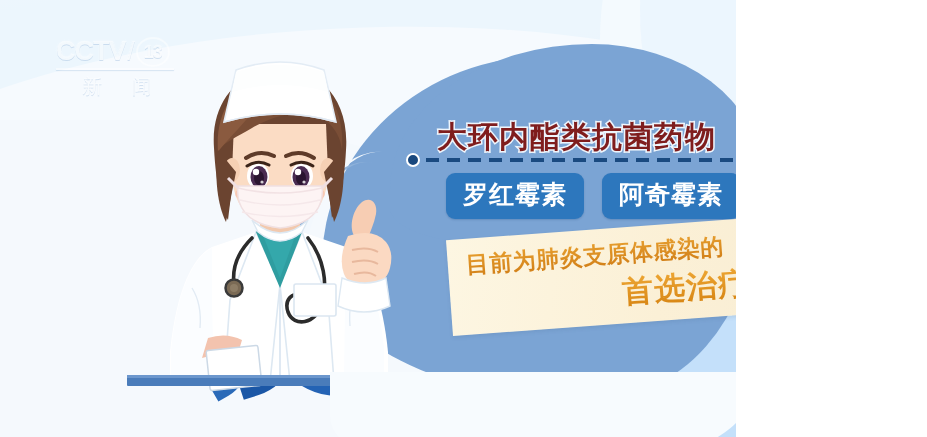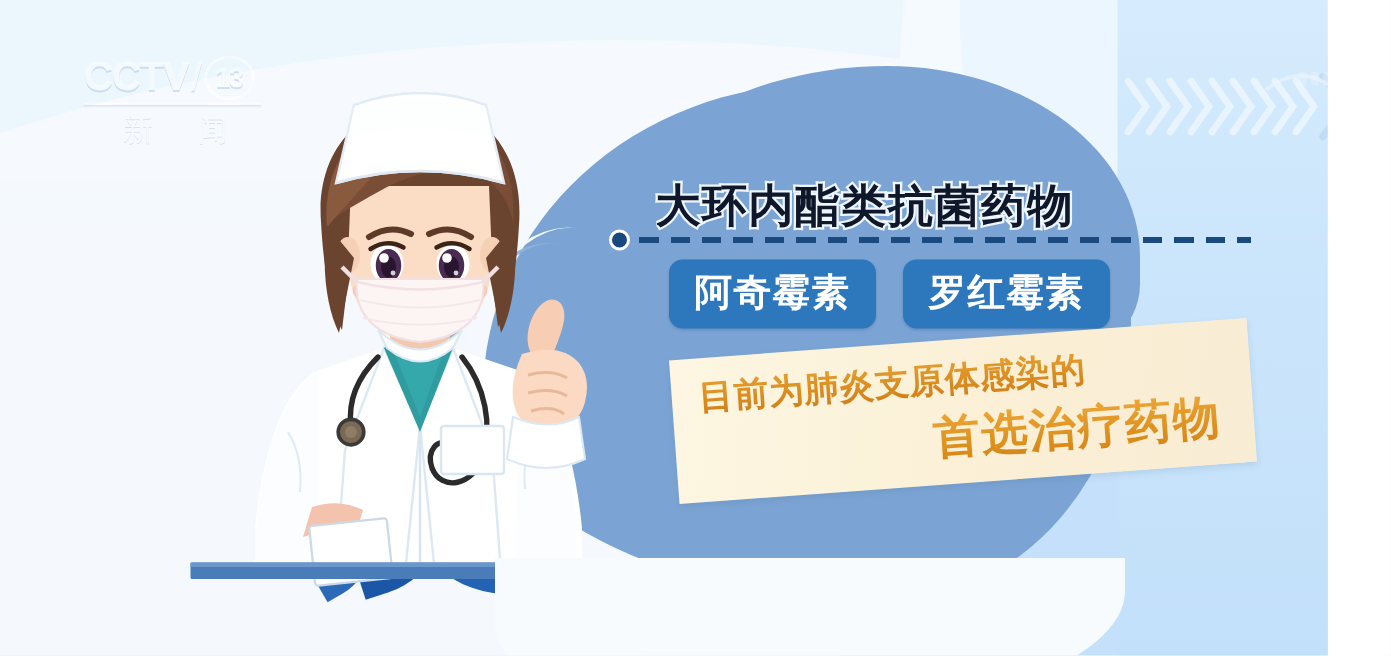--- a/index.html
+++ b/index.html
@@ -1,20 +1,20 @@
 <!DOCTYPE html>
 <html><head>
 <meta charset="utf-8">
 <style>
   html,body{margin:0;padding:0;background:#ffffff;}
   body{font-family:"Liberation Sans","DejaVu Sans",sans-serif;}
 
   #stage{
     position:relative;
-    width:885px;height:437px;
+    width:736px;height:437px;
     overflow:hidden;
     background:#cfe4f7;
   }
 
   
   .bg-base{position:absolute;inset:0;background:#bcdcf6;}
 
   
   .bg-sky{
     position:absolute;left:0;top:0;width:927px;height:230px;
@@ -155,21 +155,21 @@
   }
   .desk-bar-hi{
     position:absolute;left:127px;top:375px;width:620px;height:3px;
     background:#6c97cd;
   }
 
   
   .headline{
     position:absolute;left:437px;top:117px;
     font-size:30px;font-weight:bold;
-    color:#0f172a;
+    color:#7f1d1d;
     letter-spacing:1px;
     white-space:nowrap;
     -webkit-text-stroke:3px #eef5fc;
     paint-order:stroke fill;
     font-family:"DejaVu Sans","Liberation Sans",sans-serif;
     text-align:center;
   }
 
   .dash-row{
     position:absolute;left:406px;top:153px;width:428px;height:14px;
@@ -414,22 +414,22 @@
   <div class="bg-bottom-curve"></div>
 
   <div class="headline">大环内酯类抗菌药物</div>
 
   <div class="dash-row">
     <div class="dot"></div>
     <div class="dashes"></div>
   </div>
 
   <div class="tags">
+    <span class="tag">罗红霉素</span>
     <span class="tag">阿奇霉素</span>
-    <span class="tag">罗红霉素</span>
   </div>
 
   <div class="banner">
     <div class="banner-inner">
       <div class="banner-l1">目前为肺炎支原体感染的</div>
       <div class="banner-l2">首选治疗药物</div>
     </div>
   </div>
 
 </div>

